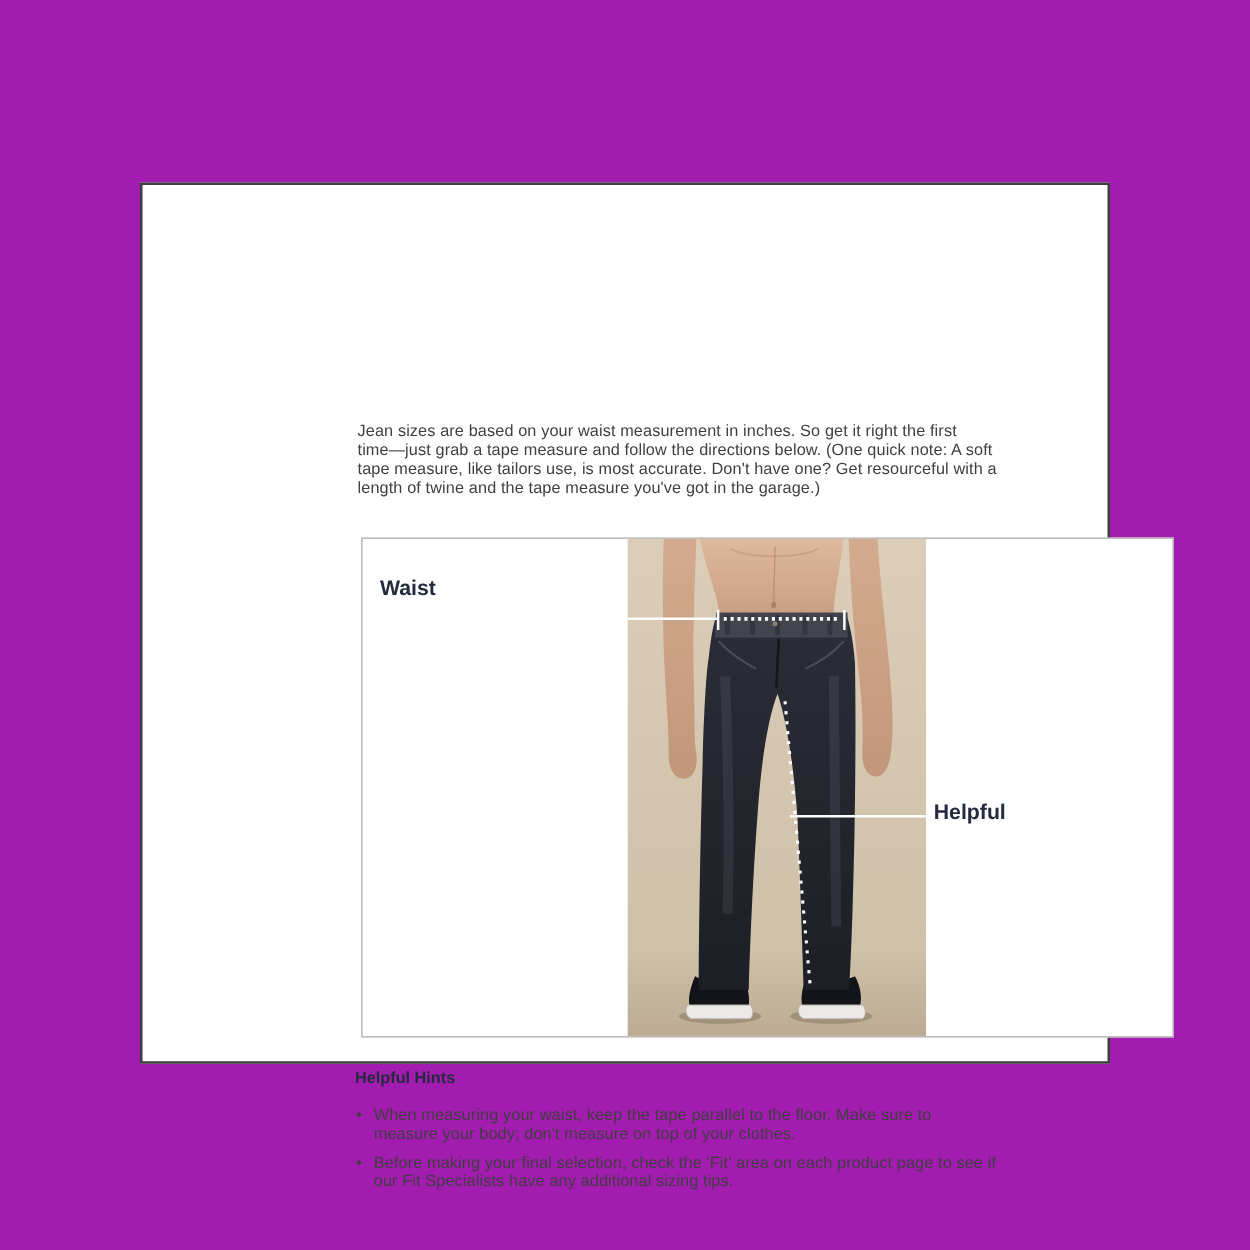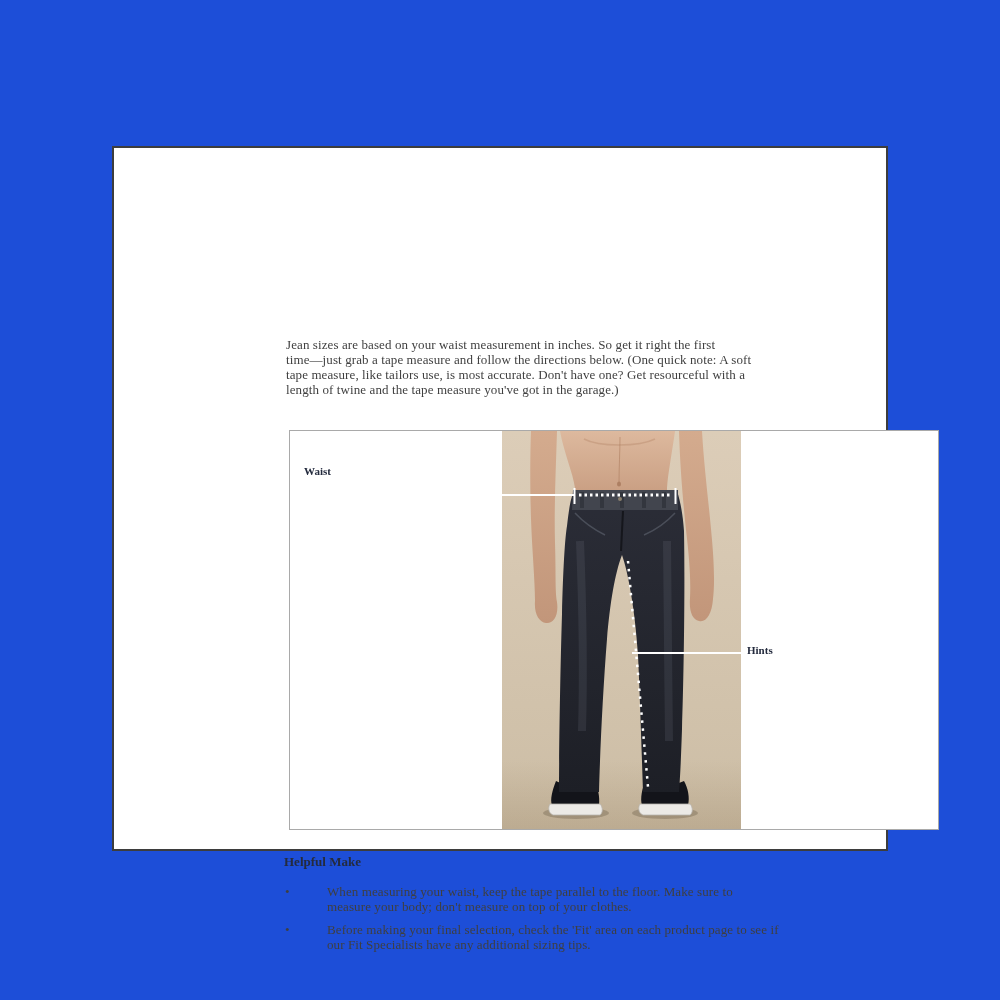--- a/index.html
+++ b/index.html
@@ -1,34 +1,34 @@
 <!DOCTYPE html>
 <html><head>
 <meta charset="utf-8">
 <style>
   html,body{margin:0;padding:0;background:#ffffff;}
-  .canvas{position:relative;width:1000px;height:1000px;background:#1d4ed8;overflow:hidden;
-          font-family:Liberation Serif, serif;}
+  .canvas{position:relative;width:1000px;height:1000px;background:#a21caf;overflow:hidden;
+          font-family:Liberation Sans, sans-serif;}
   .frame{position:absolute;left:112px;top:146px;width:776px;height:705px;
          border:2px solid #3d3d3d;background:#ffffff;box-sizing:border-box;}
   .intro{position:absolute;left:172px;top:189px;width:648px;
          font-size:13px;line-height:15px;color:#3f3f3f;white-space:pre-line;letter-spacing:.1px;}
   .diagram-box{position:absolute;left:175px;top:282px;width:650px;height:400px;
                border:1px solid #a9a9a9;background:#ffffff;box-sizing:border-box;}
   .col{position:absolute;font-size:13px;line-height:14.5px;color:#3f3f3f;}
-  .col .heading{font-weight:bold;color:#242b3e;margin:0 0 1px 0;font-size:11px;}
+  .col .heading{font-weight:bold;color:#242b3e;margin:0 0 1px 0;font-size:17px;}
   .col .body{white-space:pre-line;letter-spacing:.1px;}
   .waist-col{left:14px;top:33px;width:190px;}
   .inseam-col{left:457px;top:212px;width:185px;}
   .photo{position:absolute;left:212px;top:0px;width:239px;height:398px;}
   .photo svg{display:block;}
   .hints-heading{position:absolute;left:170px;top:706px;font-size:13px;font-weight:bold;color:#242b3e;}
   .hint{position:absolute;left:171px;display:flex;font-size:13px;line-height:15px;color:#3f3f3f;}
   .hint .bullet{width:14px;flex:0 0 14px;}
-  .hint .hint-text{white-space:pre-line;letter-spacing:.1px;margin-left:28px;}
+  .hint .hint-text{white-space:pre-line;letter-spacing:.1px;}
   .hint-1{top:736px;}
   .hint-2{top:774px;}
 </style>
 </head>
 <body>
 
 <div class="canvas">
   <div class="frame">
 
     <div class="intro">Jean sizes are based on your waist measurement in inches. So get it right the first
@@ -113,26 +113,26 @@
             <line x1="173.5" y1="57" x2="173.5" y2="73" stroke-width="2"></line>
           </g>
           <g stroke="#ffffff">
             <line x1="126" y1="130" x2="146" y2="356" stroke-width="2.5" stroke-dasharray="2.5,5.5"></line>
             <line x1="130" y1="222" x2="239" y2="222" stroke-width="2"></line>
           </g>
         </svg>
       </div>
 
       <div class="col inseam-col">
-        <div class="heading">Hints</div>
+        <div class="heading">Helpful</div>
       </div>
 
     </div>
 
-    <div class="hints-heading">Helpful Make</div>
+    <div class="hints-heading">Helpful Hints</div>
 
     <div class="hint hint-1">
       <span class="bullet">•</span>
       <span class="hint-text">When measuring your waist, keep the tape parallel to the floor. Make sure to
 measure your body; don't measure on top of your clothes.</span>
     </div>
 
     <div class="hint hint-2">
       <span class="bullet">•</span>
       <span class="hint-text">Before making your final selection, check the 'Fit' area on each product page to see if

